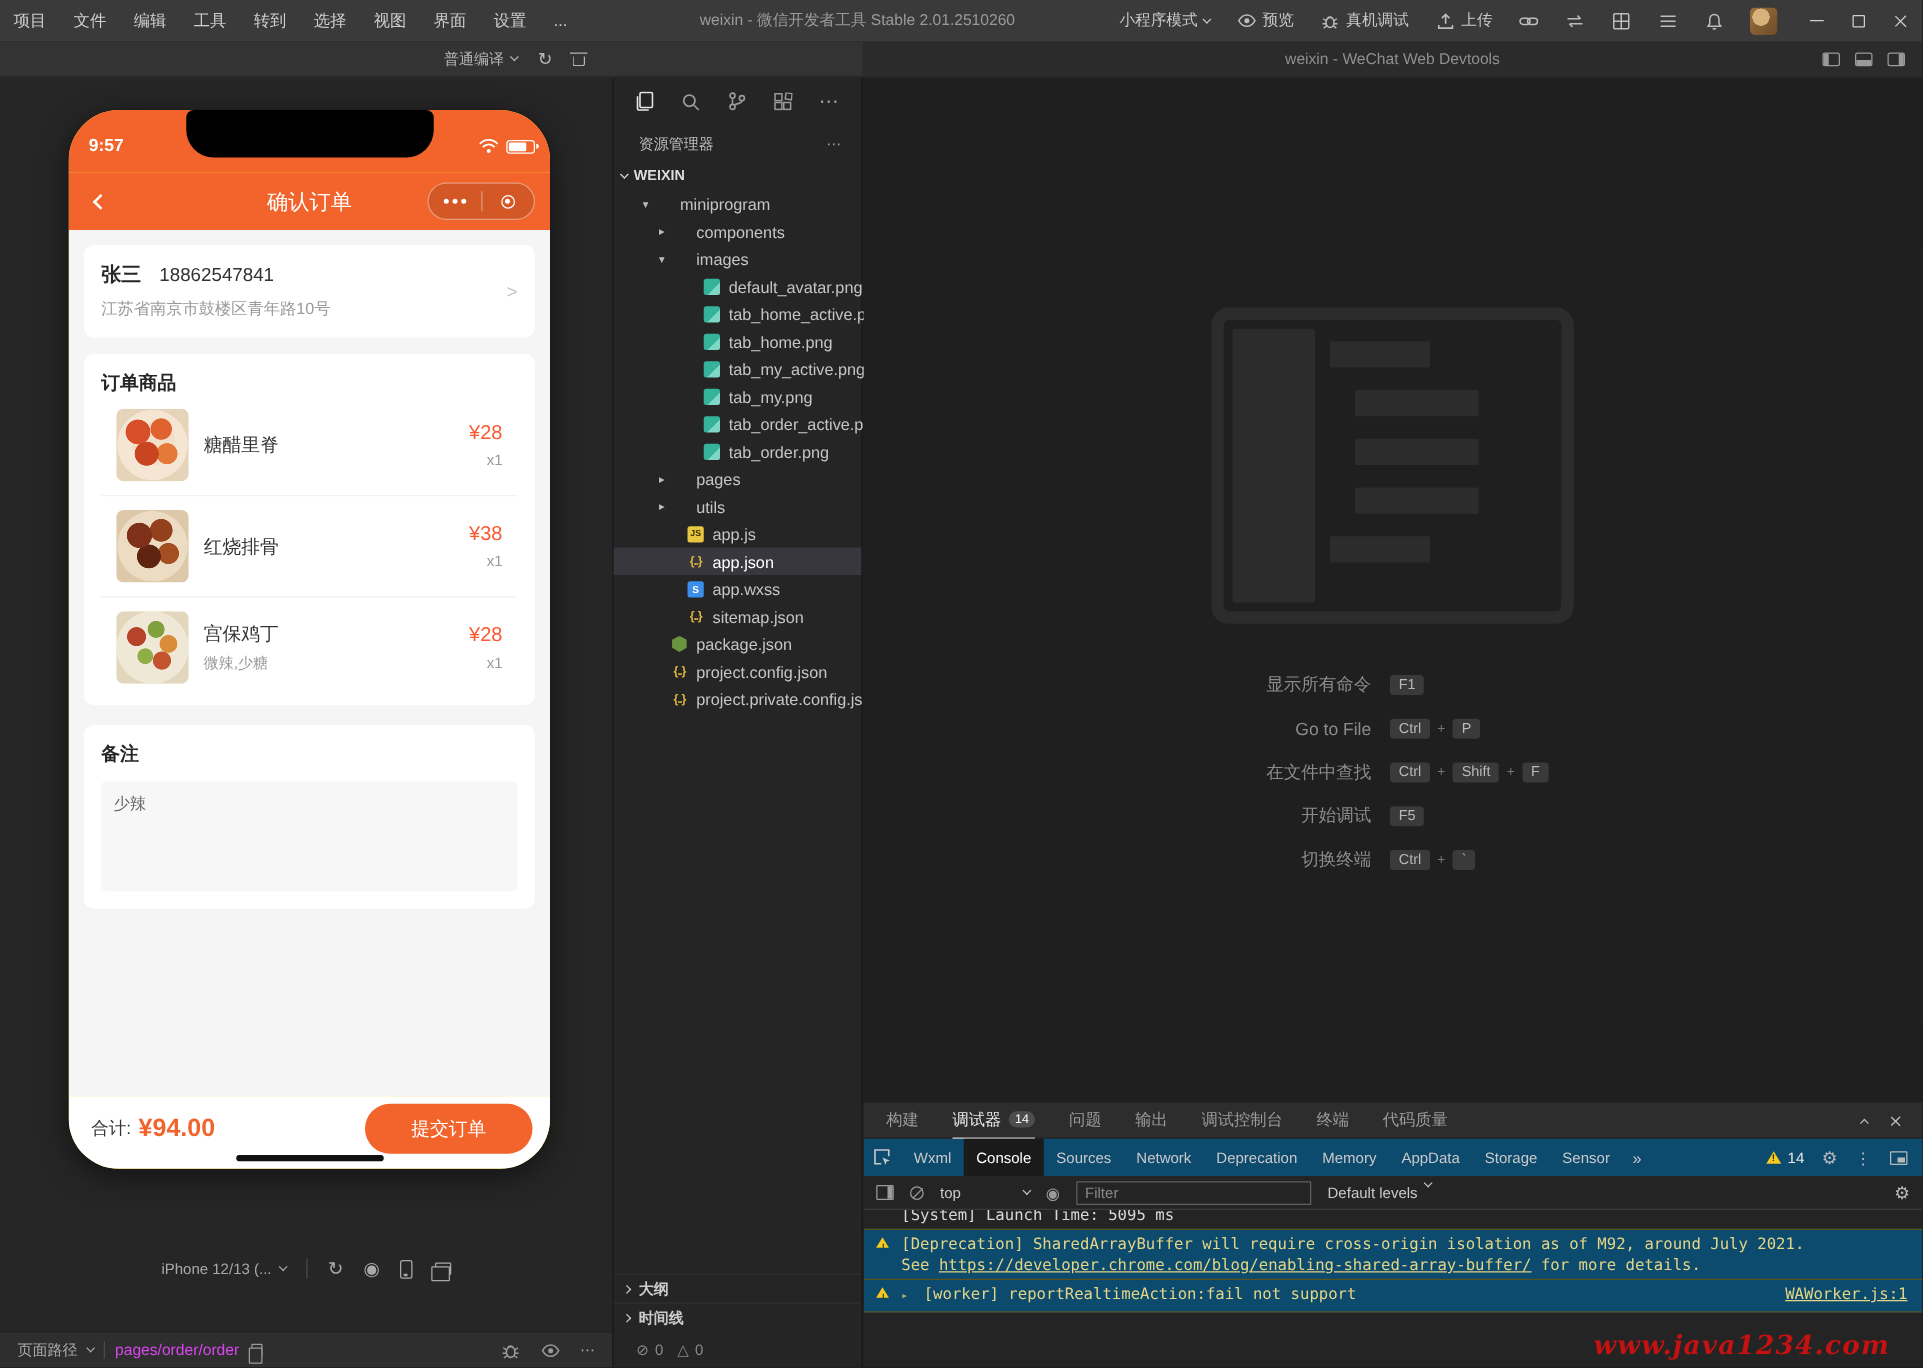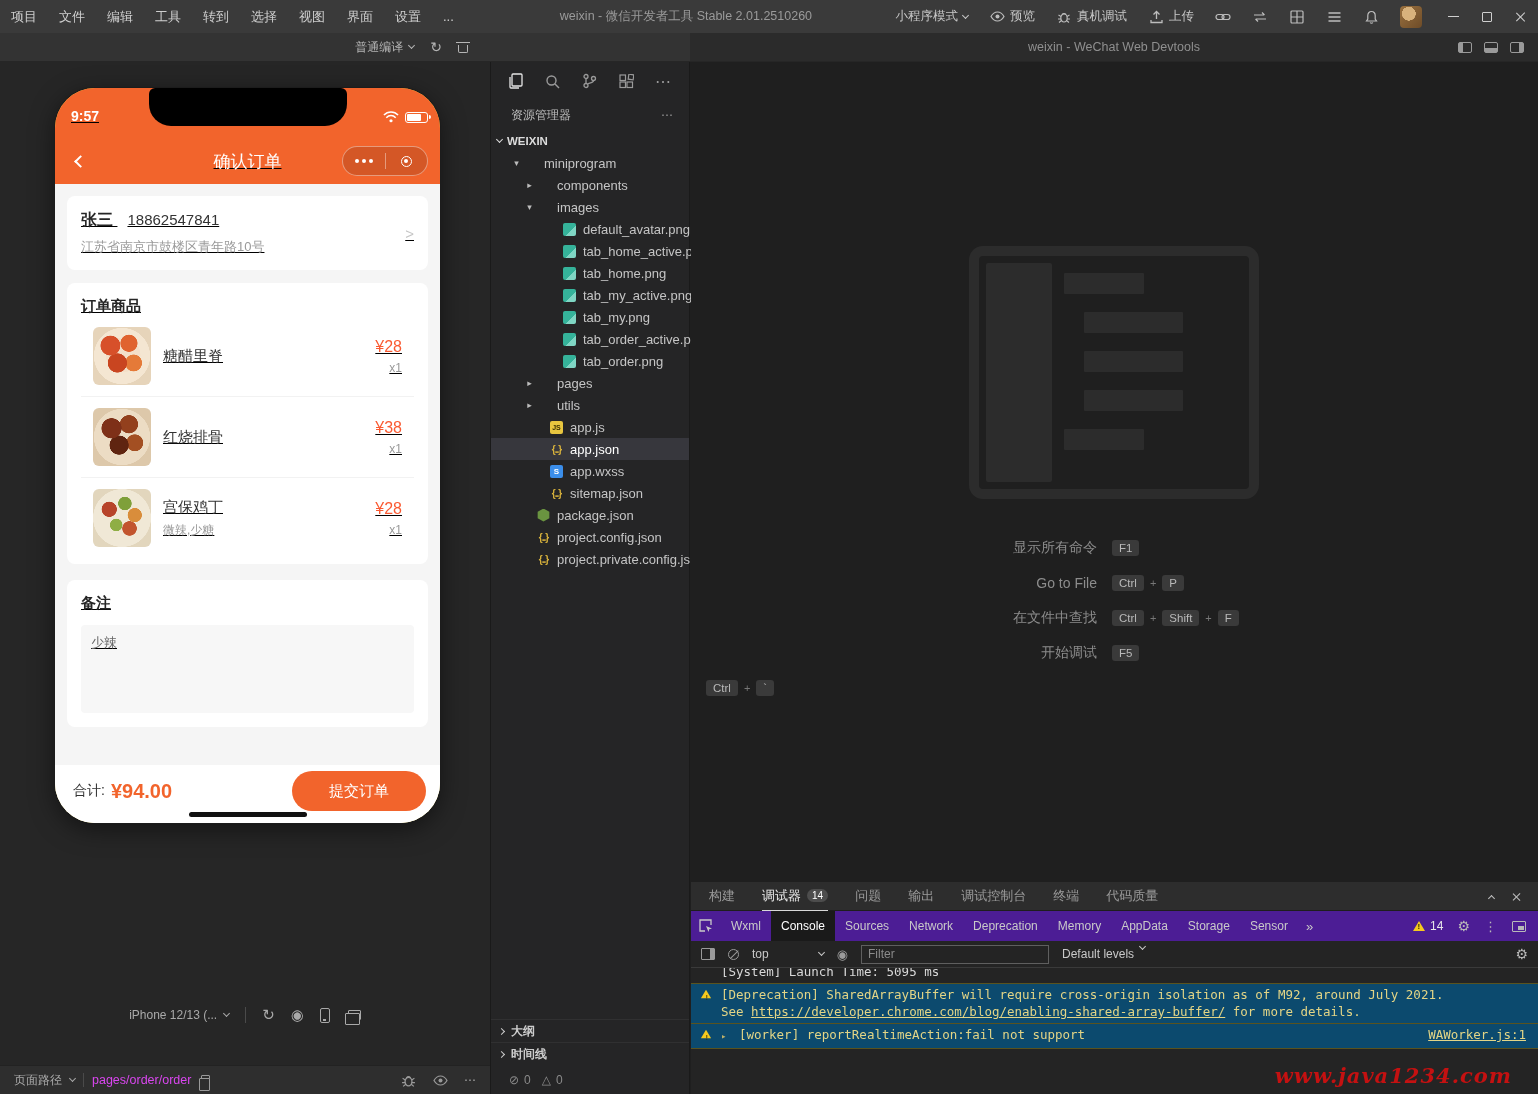--- a/index.html
+++ b/index.html
@@ -45,22 +45,22 @@
   .pt::before{content:'';position:absolute;background:#9a9a9a;}
   .pt.l::before{left:0;top:0;bottom:0;width:4px;}
   .pt.b::before{left:0;right:0;bottom:0;height:4px;}
   .pt.r::before{right:0;top:0;bottom:0;width:4px;}
   .refresh-g{font-size:14px;color:#b5b5b5;}
   .trash{width:10px;height:8px;border:1.2px solid #b5b5b5;border-top:none;border-radius:0 0 2px 2px;position:relative;margin-top:3px;}
   .trash::before{content:'';position:absolute;left:-3px;right:-3px;top:-3px;height:1.4px;background:#b5b5b5;}
 
   
   .simulator{position:absolute;left:0;top:62px;width:490px;height:1003px;background:#262626;}
-  .phone{position:absolute;left:55px;top:26px;width:385px;height:735px;background:#fde047;
-    border-radius:40px;overflow:hidden;box-shadow:0 0 0 1px #1c1c1c,0 6px 24px rgba(0,0,0,.5);text-decoration:underline;}
+  .phone{position:absolute;left:55px;top:26px;width:385px;height:847px;background:#fde047;
+    border-radius:40px;overflow:hidden;box-shadow:0 0 0 1px #1c1c1c,0 6px 24px rgba(0,0,0,.5);}
   .p-status{height:50px;background:#f2642c;display:flex;align-items:flex-end;position:relative;}
   .p-time{color:#fff;font-size:14px;font-weight:bold;margin:0 0 14px 16px;}
   .notch{position:absolute;top:0;left:50%;transform:translateX(-50%);width:198px;height:38px;
     background:#000;border-radius:6px 6px 22px 22px;}
   .p-sticons{position:absolute;right:12px;bottom:13px;display:flex;align-items:center;gap:6px;}
   .battery{width:23px;height:11px;border:1.4px solid #fff;border-radius:3px;position:relative;}
   .battery::before{content:'';position:absolute;left:1px;top:1px;bottom:1px;width:14px;background:#fff;border-radius:1px;}
   .battery::after{content:'';position:absolute;right:-4px;top:2.5px;width:2px;height:4px;background:#fff;border-radius:0 2px 2px 0;}
   .p-nav{height:46px;background:#f2642c;position:relative;display:flex;align-items:center;justify-content:center;}
   .back{position:absolute;left:10px;top:8px;width:30px;height:30px;color:#fff;font-size:24px;
@@ -198,21 +198,21 @@
   .debugpanel{position:absolute;left:691px;top:882px;width:847px;height:212px;background:#242424;}
   .dbg-tabs{height:29px;background:#2d2d2d;display:flex;align-items:center;padding-left:18px;gap:27px;
     font-size:13px;color:#9a9a9a;border-bottom:1px solid #1e1e1e;}
   .dbg-tab{display:flex;align-items:center;gap:6px;height:29px;}
   .dbg-tab.active{color:#eaeaea;border-bottom:1.5px solid #d8d8d8;}
   .tab-badge{background:#4d4d4d;color:#fff;font-size:10px;border-radius:8px;padding:1px 5px;}
   .dbg-right{margin-left:auto;display:flex;align-items:center;gap:18px;padding-right:16px;color:#c0c0c0;}
   .dbg-x{position:relative;width:10px;height:10px;}
   .dbg-x::before,.dbg-x::after{content:'';position:absolute;left:4.4px;top:0;width:1.3px;height:10px;background:#c0c0c0;}
   .dbg-x::before{transform:rotate(45deg);}.dbg-x::after{transform:rotate(-45deg);}
-  .devtools-bar{height:30px;background:#4c1d95;display:flex;align-items:center;font-size:12px;color:#c9c9c9;}
+  .devtools-bar{height:30px;background:#0c4a6e;display:flex;align-items:center;font-size:12px;color:#c9c9c9;}
   .dt-inspect{width:30px;display:flex;justify-content:center;}
   .dt-tab{padding:0 10px;line-height:30px;white-space:nowrap;}
   .dt-tab.active{background:#1a1a1a;color:#fff;}
   .dt-more{padding:0 8px;font-size:13px;}
   .dt-right{margin-left:auto;display:flex;align-items:center;gap:14px;padding-right:12px;}
   .warn-chip{display:flex;align-items:center;gap:5px;color:#e8e8e8;}
   .tri{width:0;height:0;border-left:6px solid transparent;border-right:6px solid transparent;
     border-bottom:10px solid #f5c91e;position:relative;}
   .tri::after{content:'!';position:absolute;left:-1.6px;top:0.5px;font-size:8px;font-weight:bold;color:#3a2f00;}
   .gear{color:#b9b9b9;font-size:14px;}
@@ -745,20 +745,21 @@
         </div>
 
         <div class="sc-row">
           <span class="sc-label">开始调试</span>
           <span class="sc-keys">
             <kbd>F5</kbd>
           </span>
         </div>
 
         <div class="sc-row">
+          <span class="sc-label">切换终端</span>
           <span class="sc-keys">
             <kbd>Ctrl</kbd>
             <span class="plus">+</span>
             <kbd>`</kbd>
           </span>
         </div>
       </div>
   </div>
 
   <div class="debugpanel">

